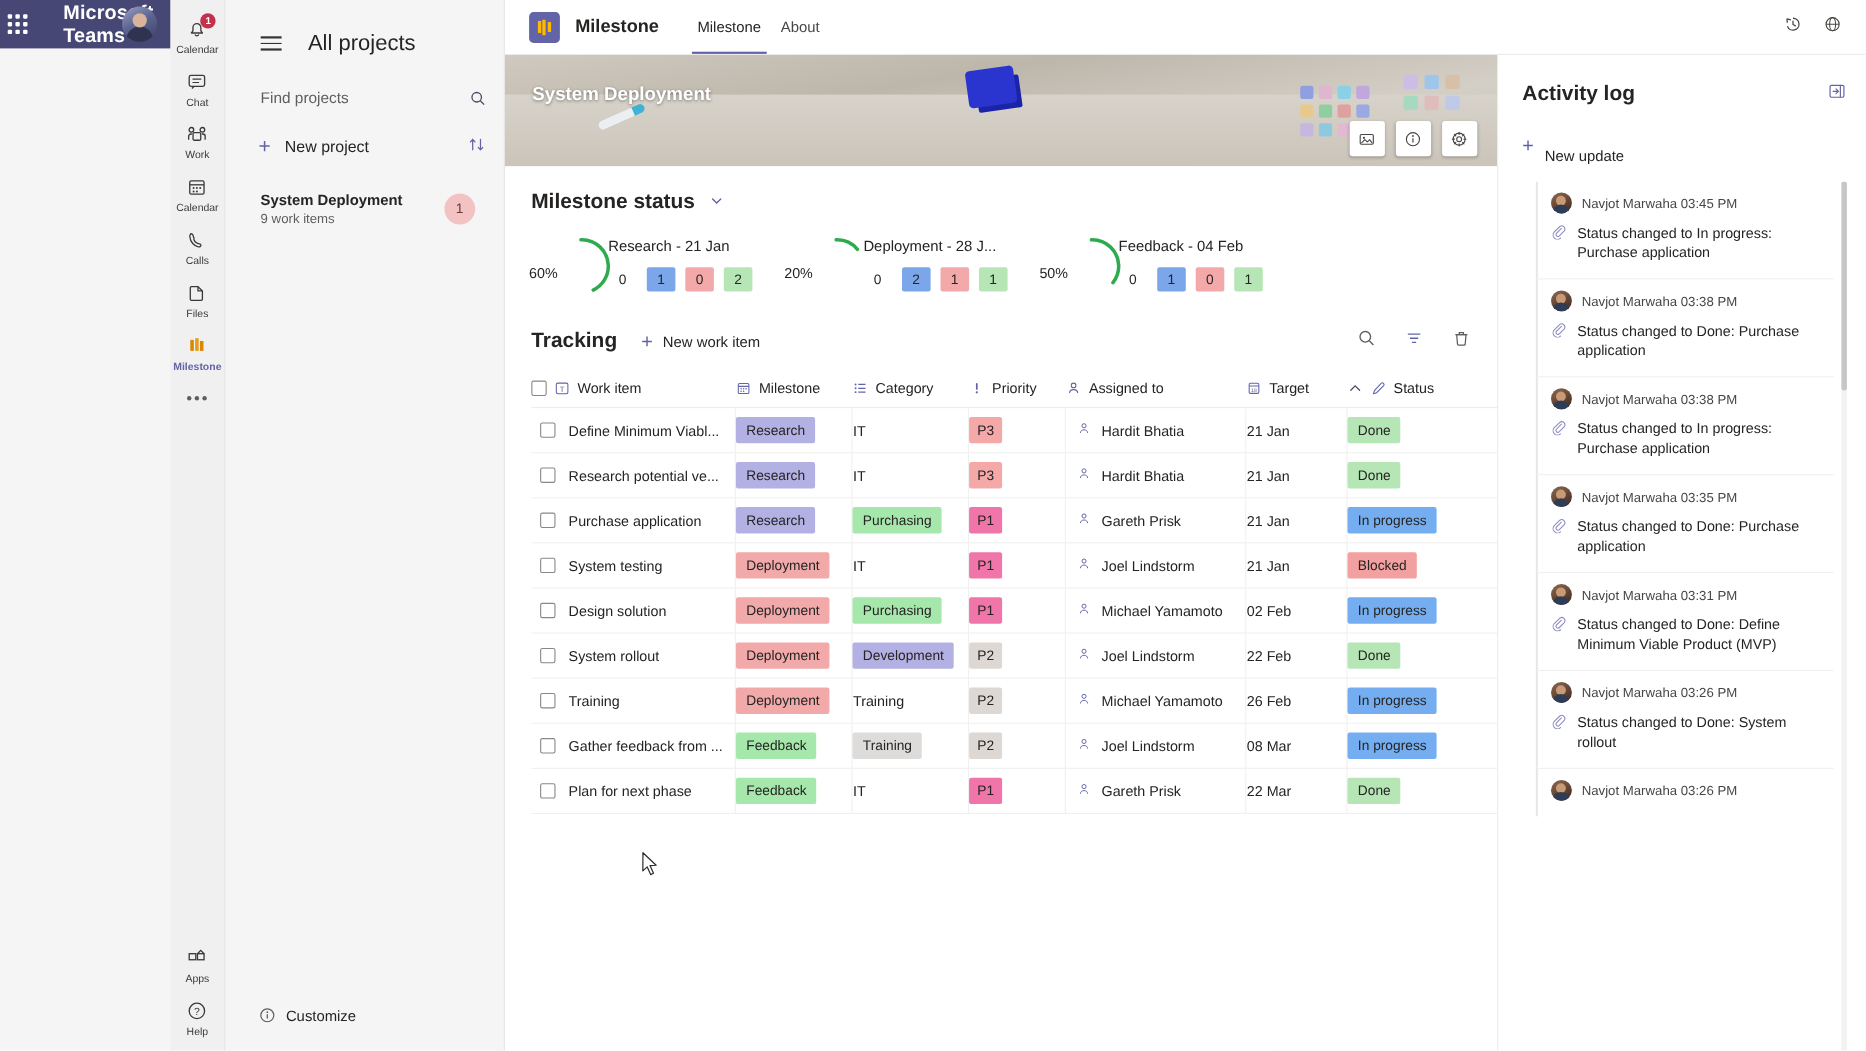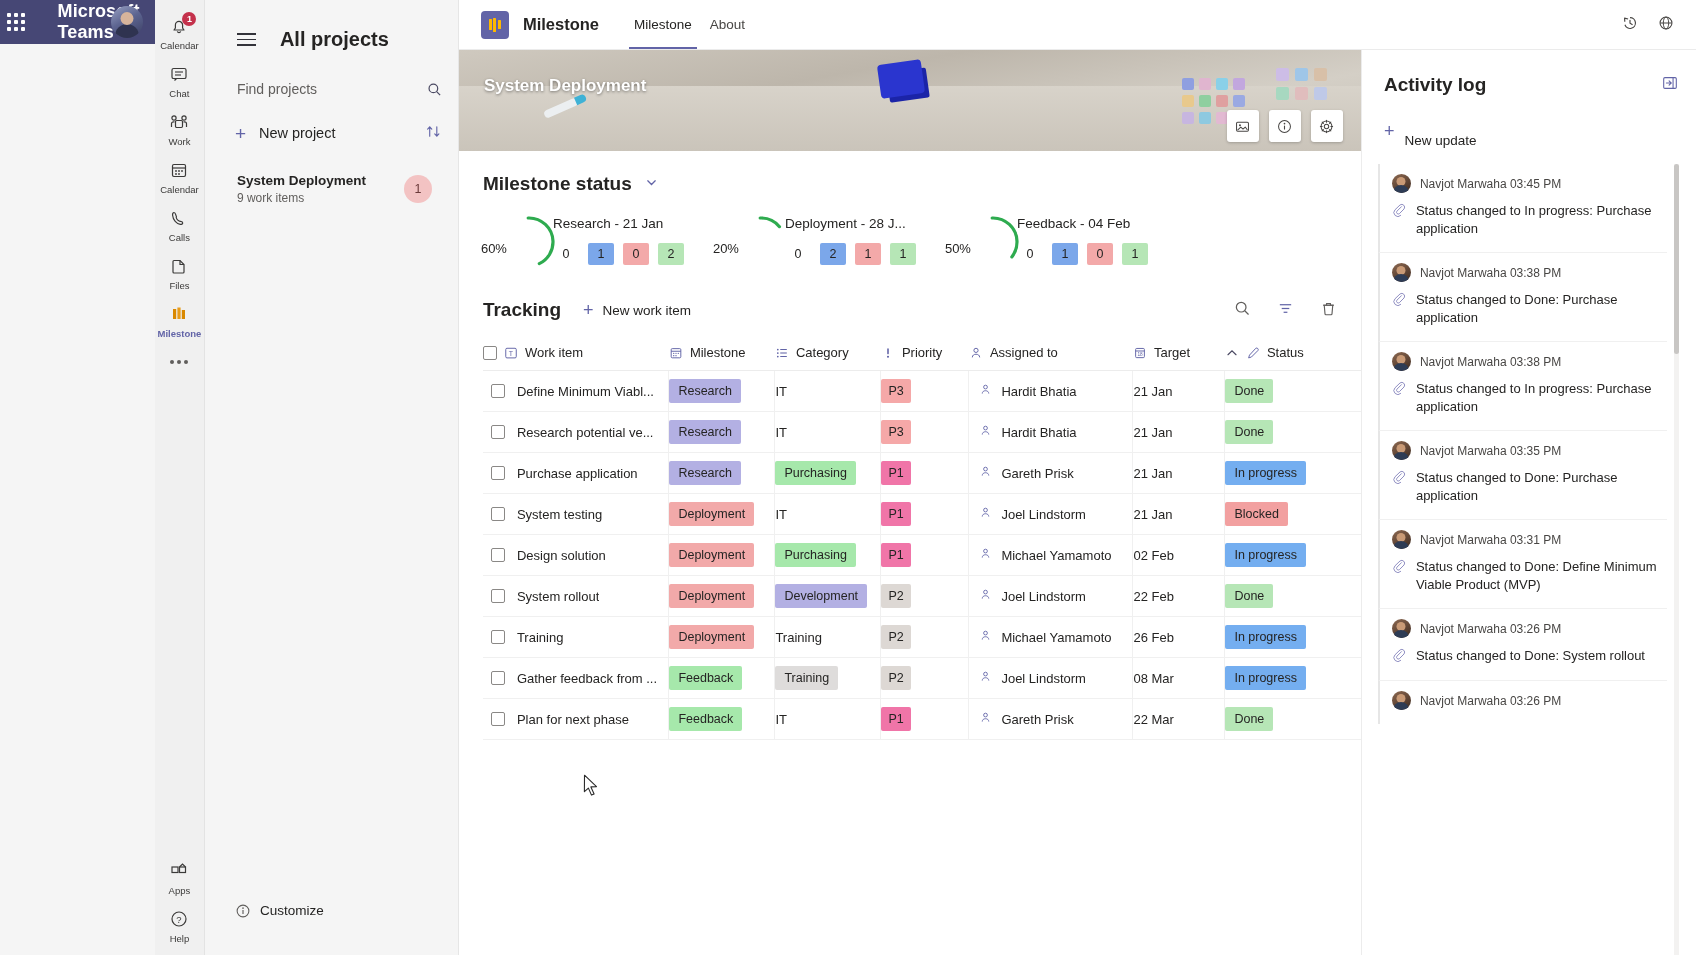--- a/index.html
+++ b/index.html
@@ -66,21 +66,21 @@
   .rail-bottom { margin-top: auto; padding-bottom: 6px; }
 
   
   .projects {
     width: 254px; flex: 0 0 254px; background: #f5f5f5; border-right: 1px solid #e6e6e6;
     display: flex; flex-direction: column; position: relative;
   }
   .proj-head { display: flex; align-items: center; gap: 24px; padding: 28px 0 0 32px; }
   .hamburger { display: flex; flex-direction: column; gap: 4px; cursor: pointer; }
   .hamburger i { width: 19px; height: 1.6px; background: #33333a; display: block; }
-  .proj-title { font-size: 20px; font-weight: bold; color: #252423; }
+  .proj-title { font-size: 20px; font-weight: normal; color: #252423; }
   .find-row {
     margin: 30px 16px 0 32px; display: flex; align-items: center; justify-content: space-between;
     padding-bottom: 4px; cursor: text;
   }
   .find-row .fr-ph { font-size: 14px; color: #605e5c; }
   .newproj-row {
     margin: 22px 16px 0 30px; display: flex; align-items: center; cursor: pointer;
   }
   .newproj-row .plus { font-size: 19px; color: #6264a7; width: 24px; line-height: 1; font-weight: 300; }
   .newproj-row .np-lb { font-size: 14.5px; color: #252423; }
@@ -89,21 +89,21 @@
     margin: 22px 12px 0 0; padding: 8px 14px 8px 32px; display: flex; align-items: center; cursor: pointer;
   }
   .proj-card .pc-name { font-size: 13.5px; font-weight: bold; color: #252423; }
   .proj-card .pc-sub { font-size: 12px; color: #605e5c; margin-top: 3px; }
   .proj-count {
     margin-left: auto; width: 28px; height: 28px; border-radius: 50%;
     background: #f3c3c3; color: #6b3a3a; font-size: 12.5px;
     display: flex; align-items: center; justify-content: center;
   }
   .customize {
-    margin-top: auto; padding: 0 0 36px 30px; display: flex; align-items: flex-start; gap: 9px; cursor: pointer;
+    margin-top: auto; padding: 0 0 24px 30px; display: flex; align-items: flex-end; gap: 9px; cursor: pointer;
   }
   .customize .cz-lb { font-size: 13.5px; color: #252423; }
 
   
   .mainwrap { flex: 1; display: flex; flex-direction: column; min-width: 0; background: #fff; }
   .tabbar {
     height: 50px; flex: 0 0 50px; background: #fff; display: flex; align-items: center;
     padding-left: 22px; border-bottom: 1px solid #ebebeb; position: relative;
   }
   .tab-appicon {
@@ -223,21 +223,21 @@
   .actlog {
     width: 336px; flex: 0 0 336px; border-left: 1px solid #ececec; background: #fff;
     display: flex; flex-direction: column; position: relative;
   }
   .al-h { display: flex; align-items: center; padding: 24px 18px 0 22px; }
   .al-h .al-t { font-size: 19px; font-weight: bold; color: #252423; }
   .al-h .al-exp { margin-left: auto; color: #6264a7; cursor: pointer; }
   .al-new { display: flex; align-items: center; padding: 18px 0 0 22px; cursor: pointer; }
   .al-new .plus { color: #6264a7; font-size: 18px; font-weight: 300; margin-right: 10px; }
   .al-new .lb { font-size: 13.5px; color: #252423; margin-top: 19px; }
-  .al-list { margin: 16px 16px 0 16px; flex: 1; overflow: hidden; position: relative; }
+  .al-list { margin: 16px 16px 0 34px; flex: 1; overflow: hidden; position: relative; }
   .al-item { border-left: 2px solid #e6e6e6; padding: 10px 4px 14px 12px; }
   .al-item + .al-item { border-top: 1px solid #f0f0f0; }
   .al-who { display: flex; align-items: center; gap: 9px; }
   .al-av {
     width: 19px; height: 19px; border-radius: 50%; flex: 0 0 19px; overflow: hidden; position: relative;
     background: linear-gradient(150deg,#8e6a52 0%,#5b4132 60%,#3a2a20 100%);
   }
   .al-av::before { content:""; position:absolute; left:50%; top:16%; transform:translateX(-50%); width:9px; height:9px; border-radius:50%; background:#c99a76; }
   .al-av::after { content:""; position:absolute; left:50%; top:58%; transform:translateX(-50%); width:16px; height:12px; border-radius:8px 8px 2px 2px; background:#2e3c55; }
   .al-nm { font-size: 12px; color: #484644; }

